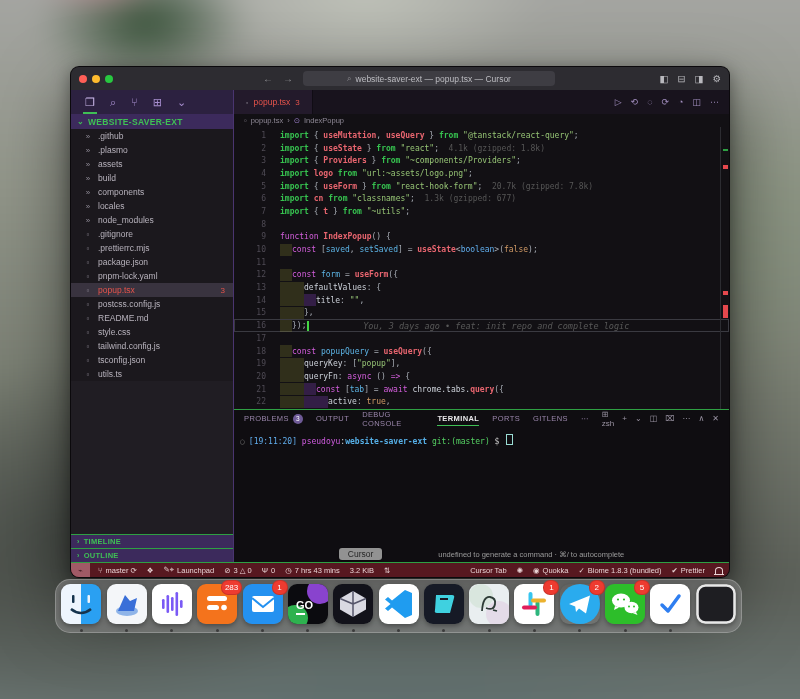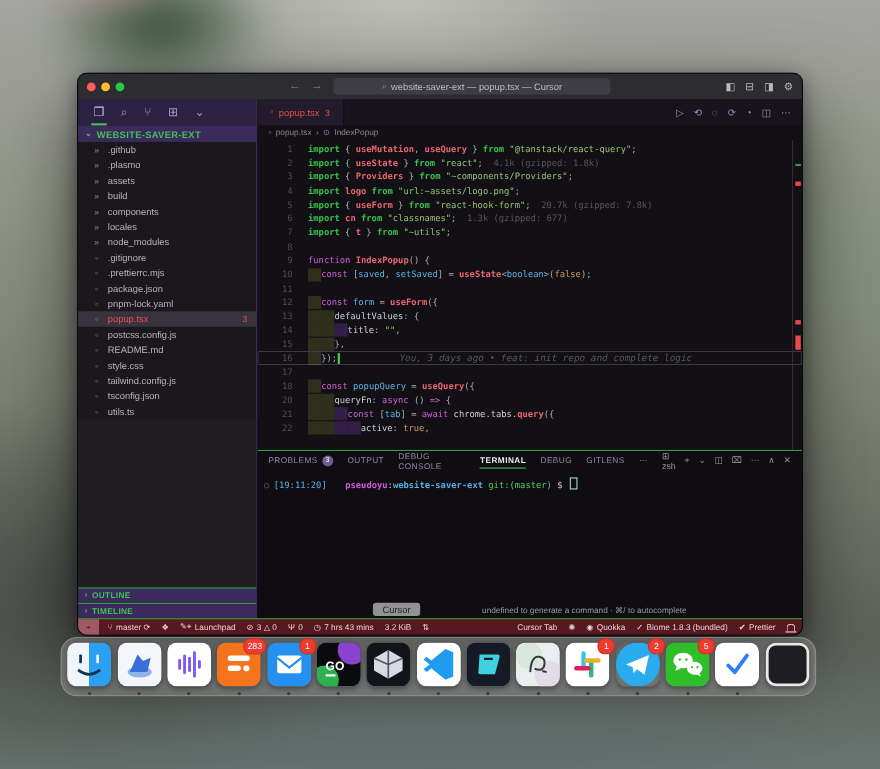--- a/index.html
+++ b/index.html
@@ -83,21 +83,21 @@
   .panel{height:152px;flex:0 0 auto;border-top:1px solid #2ea043;display:flex;flex-direction:column;background:#0f0d11;}
   .ptabs{height:17px;display:flex;align-items:center;gap:13px;padding:0 10px;flex:0 0 auto;}
   .ptab{display:flex;align-items:center;gap:4px;color:#9a86ab;font-size:7.5px;letter-spacing:.4px;position:relative;height:100%;}
   .ptab.on{color:#e8e8ea;font-weight:bold;}
   .ptab.on::after{content:"";position:absolute;left:0;right:0;bottom:1px;height:1.5px;background:#3fbf55;}
   .pbadge{background:#6e5a96;color:#fff;border-radius:50%;width:10px;height:10px;font-size:6.5px;display:flex;align-items:center;justify-content:center;}
   .pctrls{margin-left:auto;display:flex;align-items:center;gap:8px;color:#9a93a3;font-size:8px;}
   .term{flex:1;font-family:"DejaVu Sans Mono","Liberation Mono",monospace;font-size:8px;padding:7px 0 0 6px;position:relative;}
   .tdec{color:#6a6a6a;margin-right:4px;}
   .t-blue{color:#61aeee;}
-  .t-mag{color:#d05ce0;font-weight:bold;margin-left:12px;}
+  .t-mag{color:#d05ce0;font-weight:normal;}
   .t-cyan{color:#56b0e8;font-weight:bold;}
   .t-green{color:#56d364;text-align:right;}
   .t-p{color:#cfcfcf;}
   .tcursor{display:inline-block;width:5px;height:9px;border:1px solid #9adcd4;vertical-align:-1px;margin-left:2px;}
   .hintbar{height:16px;flex:0 0 auto;display:flex;align-items:center;justify-content:center;gap:12px;}
   .chip{background:#929292;color:#252525;border-radius:3px;padding:1px 9px;font-size:8.5px;box-shadow:0 1px 2px rgba(0,0,0,.4);}
   .hinttext{color:#9a9a9a;font-size:7.5px;margin-left:44px;}
   
   .statusbar{height:14px;flex:0 0 auto;background:#571820;border-top:1px solid #2ea043;display:flex;align-items:center;
     color:#e9d2d4;font-size:7.5px;padding-right:6px;}
@@ -232,25 +232,25 @@
           </div>
           <div class="tree-row">
             <span class="tree-icon">▫</span>
             <span class="tree-label">utils.ts</span>
           </div>
         </div>
       <div class="side-fill"></div>
       <div id="side-sections">
           <div class="side-sec">
             <span class="chev">›</span>
-            <span>OUTLINE</span>
+            <span>TIMELINE</span>
           </div>
           <div class="side-sec">
             <span class="chev">›</span>
-            <span>TIMELINE</span>
+            <span>OUTLINE</span>
           </div>
         </div>
     </div>
 
     <div class="editorcol">
       <div class="tabbar">
         <div class="tab">
           <span class="ficon">▫</span>
           <span class="tlabel">popup.tsx</span>
           <span class="tbadge">3</span>
@@ -290,41 +290,42 @@
           <div class="code-line"><span class="gut">9</span><span class="ctext"><span class="tk-kw2">function</span><span class="tk-p"> </span><span class="tk-fn">IndexPopup</span><span class="tk-p">() {</span></span></div>
           <div class="code-line"><span class="gut">10</span><span class="ctext"><span class="ind i1"></span><span class="tk-kw2">const</span><span class="tk-p"> [</span><span class="tk-var">saved</span><span class="tk-p">, </span><span class="tk-var">setSaved</span><span class="tk-p">] = </span><span class="tk-fn">useState</span><span class="tk-p">&lt;</span><span class="tk-type">boolean</span><span class="tk-p">&gt;(</span><span class="tk-bool">false</span><span class="tk-p">);</span></span></div>
           <div class="code-line"><span class="gut">11</span><span class="ctext"></span></div>
           <div class="code-line"><span class="gut">12</span><span class="ctext"><span class="ind i1"></span><span class="tk-kw2">const</span><span class="tk-p"> </span><span class="tk-var">form</span><span class="tk-p"> = </span><span class="tk-fn">useForm</span><span class="tk-p">({</span></span></div>
           <div class="code-line"><span class="gut">13</span><span class="ctext"><span class="ind i1"></span><span class="ind i2"></span><span class="tk-prop">defaultValues</span><span class="tk-p">: {</span></span></div>
           <div class="code-line"><span class="gut">14</span><span class="ctext"><span class="ind i1"></span><span class="ind i2"></span><span class="ind i3"></span><span class="tk-prop">title</span><span class="tk-p">: </span><span class="tk-str">""</span><span class="tk-p">,</span></span></div>
           <div class="code-line"><span class="gut">15</span><span class="ctext"><span class="ind i1"></span><span class="ind i2"></span><span class="tk-p">},</span></span></div>
           <div class="code-line cl-active"><span class="gut">16</span><span class="ctext"><span class="ind i1"></span><span class="tk-p">});</span><span class="caret"></span><span class="tk-blame">      You, 3 days ago • feat: init repo and complete logic</span></span></div>
           <div class="code-line"><span class="gut">17</span><span class="ctext"></span></div>
           <div class="code-line"><span class="gut">18</span><span class="ctext"><span class="ind i1"></span><span class="tk-kw2">const</span><span class="tk-p"> </span><span class="tk-var">popupQuery</span><span class="tk-p"> = </span><span class="tk-fn">useQuery</span><span class="tk-p">({</span></span></div>
+          <div class="code-line"><span class="gut">19</span><span class="ctext"><span class="ind i1"></span><span class="ind i2"></span><span class="tk-prop">queryKey</span><span class="tk-p">: [</span><span class="tk-str">"popup"</span><span class="tk-p">],</span></span></div>
           <div class="code-line"><span class="gut">20</span><span class="ctext"><span class="ind i1"></span><span class="ind i2"></span><span class="tk-prop">queryFn</span><span class="tk-p">: </span><span class="tk-kw2">async</span><span class="tk-p"> () </span><span class="tk-kw2">=&gt;</span><span class="tk-p"> {</span></span></div>
           <div class="code-line"><span class="gut">21</span><span class="ctext"><span class="ind i1"></span><span class="ind i2"></span><span class="ind i3"></span><span class="tk-kw2">const</span><span class="tk-p"> [</span><span class="tk-var">tab</span><span class="tk-p">] = </span><span class="tk-kw2">await</span><span class="tk-p"> </span><span class="tk-prop">chrome.tabs.</span><span class="tk-fn">query</span><span class="tk-p">({</span></span></div>
           <div class="code-line"><span class="gut">22</span><span class="ctext"><span class="ind i1"></span><span class="ind i2"></span><span class="ind i3"></span><span class="ind i4"></span><span class="tk-prop">active</span><span class="tk-p">: </span><span class="tk-bool">true</span><span class="tk-p">,</span></span></div>
         </div>
       <div class="panel">
         <div class="ptabs" id="ptabs">
             <span class="ptab">
               <span>PROBLEMS</span>
               <span class="pbadge">3</span>
             </span>
             <span class="ptab">
               <span>OUTPUT</span>
             </span>
             <span class="ptab">
               <span>DEBUG CONSOLE</span>
             </span>
             <span class="ptab on">
               <span>TERMINAL</span>
             </span>
             <span class="ptab">
-              <span>DEBUG</span>
+              <span>PORTS</span>
             </span>
             <span class="ptab">
               <span>GITLENS</span>
             </span>
             <span class="ptab">
               <span>⋯</span>
             </span>
             <span class="pctrls">
               <span>⊞ zsh</span>
               <span>+</span>

